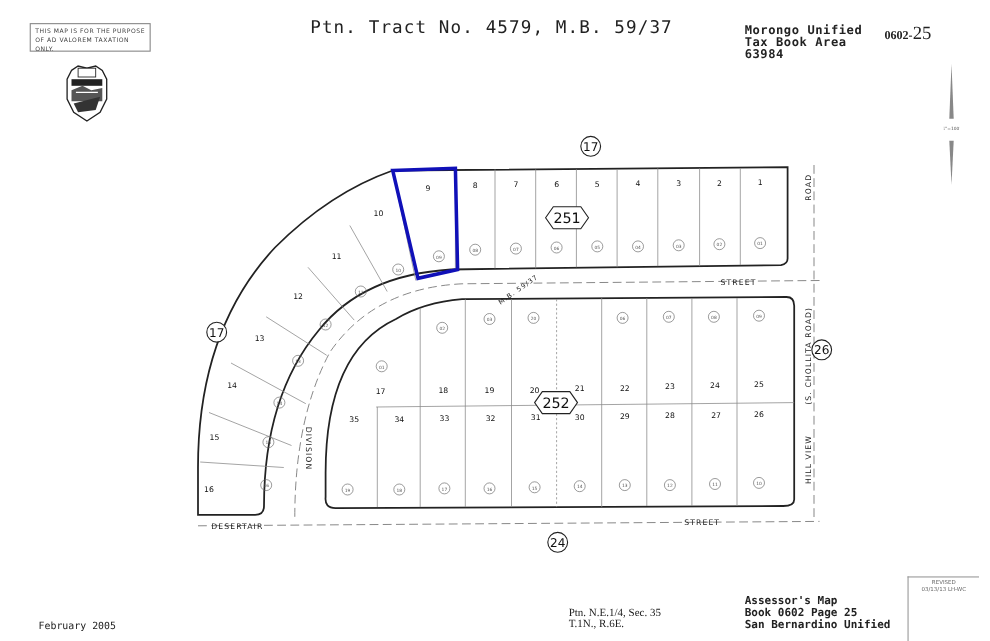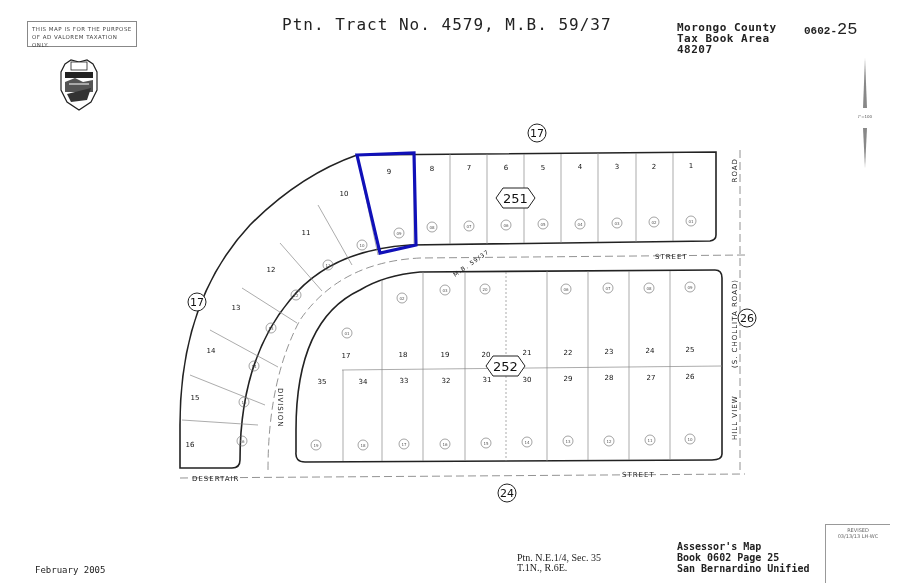--- a/index.html
+++ b/index.html
@@ -1,21 +1,21 @@
 <!DOCTYPE html>
 <html><head>
 <meta charset="utf-8">
 <style>
   html, body { margin:0; padding:0; background:#ffffff; }
   body { width:900px; height:583px; position:relative; overflow:hidden; font-family:"DejaVu Sans", sans-serif; color:#111; }
   .abs { position:absolute; }
   .disclaimer { left:27px; top:21px; width:110px; height:26px; border:1px solid #888; font-size:5.5px; line-height:8px; color:#444; padding:3px 4px; box-sizing:border-box; letter-spacing:0.5px; }
   .title { left:282px; top:15px; font-size:16px; letter-spacing:1px; color:#222; font-family:"DejaVu Sans Mono", monospace; }
   .tra { left:677px; top:22px; font-size:11px; line-height:11px; color:#222; font-family:"DejaVu Sans Mono", monospace; font-weight:bold; letter-spacing:0.5px; }
-  .book { left:804px; top:20px; font-size:11px; color:#222; font-family:Liberation Mono, monospace; font-weight:bold; }
+  .book { left:804px; top:20px; font-size:11px; color:#222; font-family:Liberation Serif, serif; font-weight:bold; }
   .book .pg { font-size:17px; font-weight:normal; }
   .date { left:35px; top:565px; font-size:9px; font-family:"DejaVu Sans Mono", monospace; color:#222; }
   .sec { left:517px; top:553px; font-size:10px; line-height:10px; font-family:Liberation Serif, serif; color:#222; }
   .assessor { left:677px; top:541px; font-size:10px; line-height:11px; font-family:"DejaVu Sans Mono", monospace; color:#222; font-weight:bold; }
   .revised { left:825px; top:524px; width:65px; height:59px; border-left:1px solid #999; border-top:1px solid #999; font-size:5px; color:#666; text-align:center; padding-top:2px; box-sizing:border-box; line-height:6px; }
   .north { left:858px; top:58px; width:14px; height:110px; }
   svg text { font-family:"DejaVu Sans", sans-serif; }
 </style>
 </head>
 <body>
@@ -30,23 +30,23 @@
   <rect x="14" y="4" width="16" height="8" fill="#fff" stroke="#222" stroke-width="0.8"></rect>
   <rect x="8" y="14" width="28" height="6" fill="#222"></rect>
   <path d="M8 24 L18 20 L26 24 L36 22 L36 34 L8 34 Z" fill="#555"></path>
   <path d="M10 36 L34 30 L30 42 L14 44 Z" fill="#333"></path>
   <path d="M12 26 L32 26" stroke="#fff" stroke-width="1"></path>
 </svg>
 
 <div class="abs title">Ptn. Tract No. 4579, M.B. 59/37</div>
 
 <div class="abs tra">
-  <div>Morongo County</div>
+  <div>Morongo Unified</div>
   <div>Tax Book Area</div>
-  <div>48207</div>
+  <div>63984</div>
 </div>
 
 <div class="abs book">
   <span>0602-</span><span class="pg">25</span>
 </div>
 
 <svg class="abs north" viewBox="0 0 14 110">
   <path d="M7 0 L9 50 L5 50 Z" fill="#888"></path>
   <path d="M7 110 L9 70 L5 70 Z" fill="#888"></path>
   <text x="7" y="60" font-size="4" text-anchor="middle" fill="#555">1"=100'</text>

